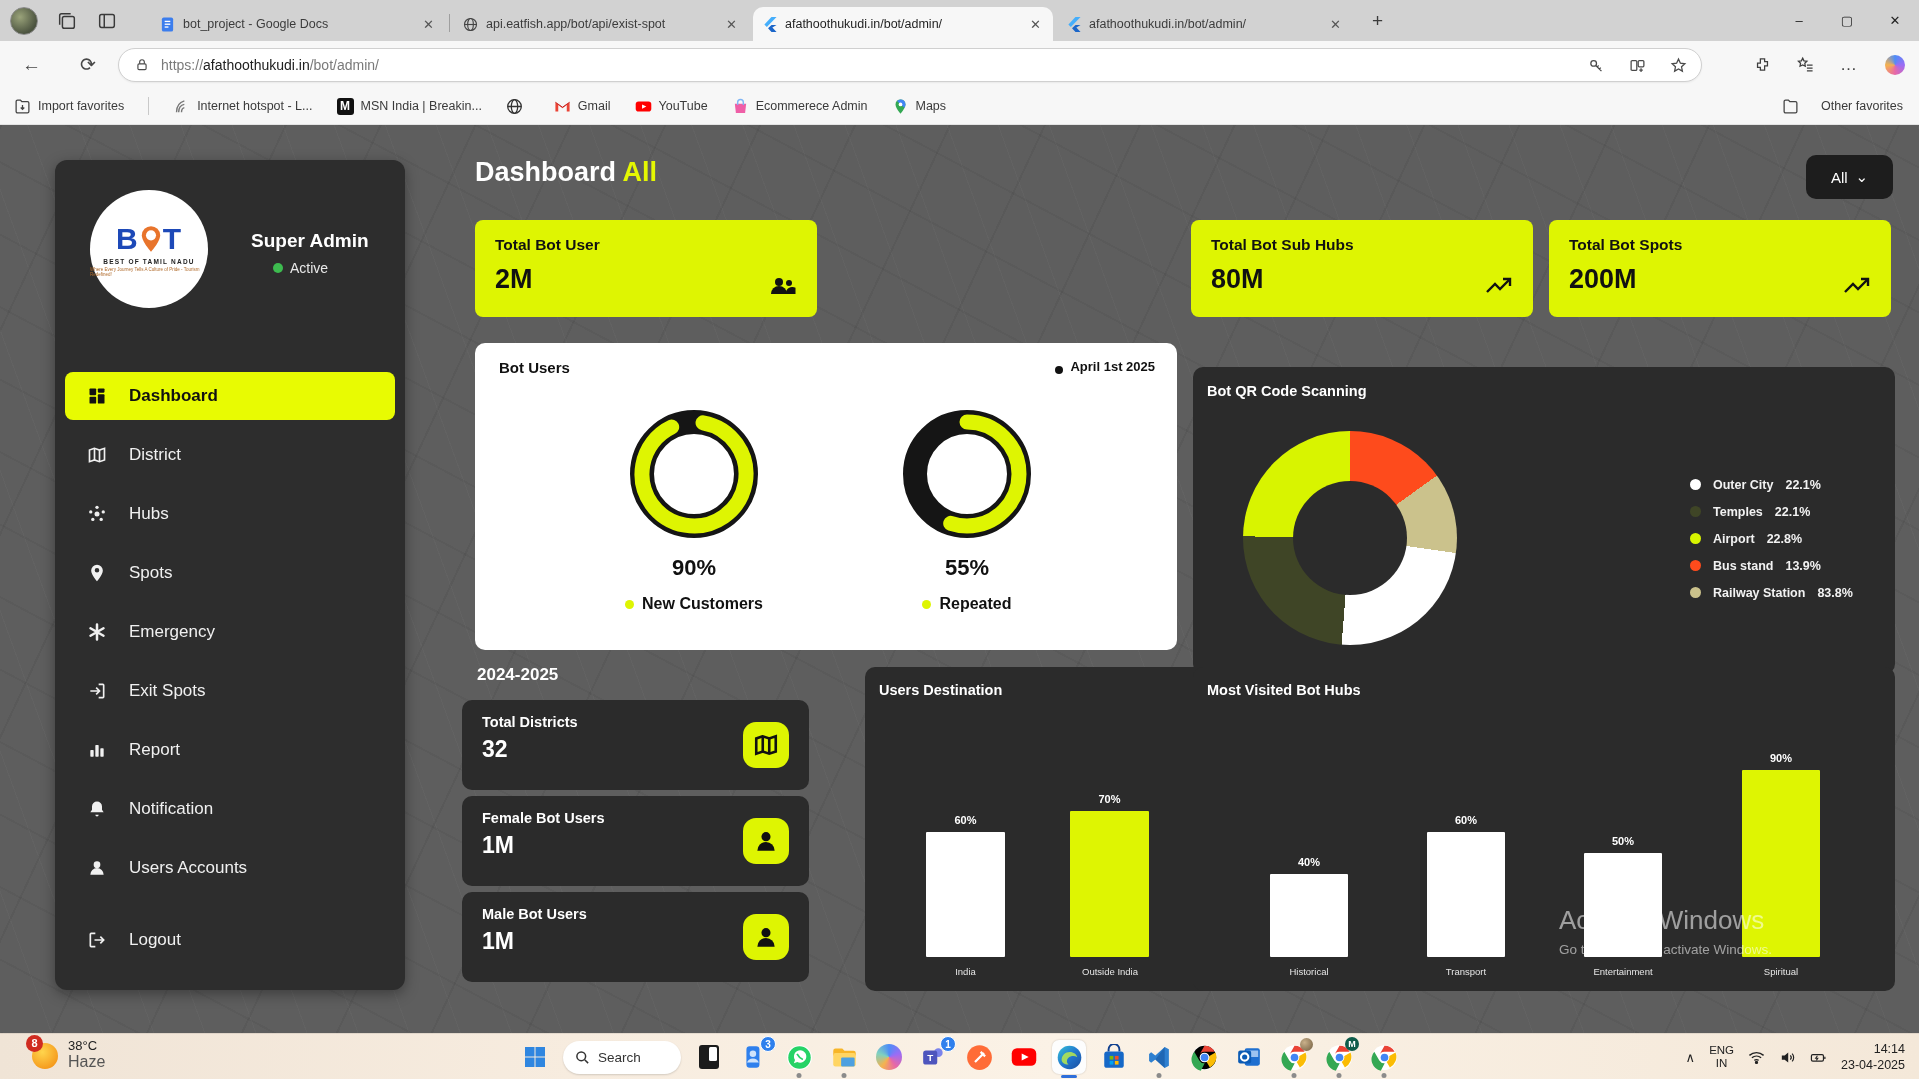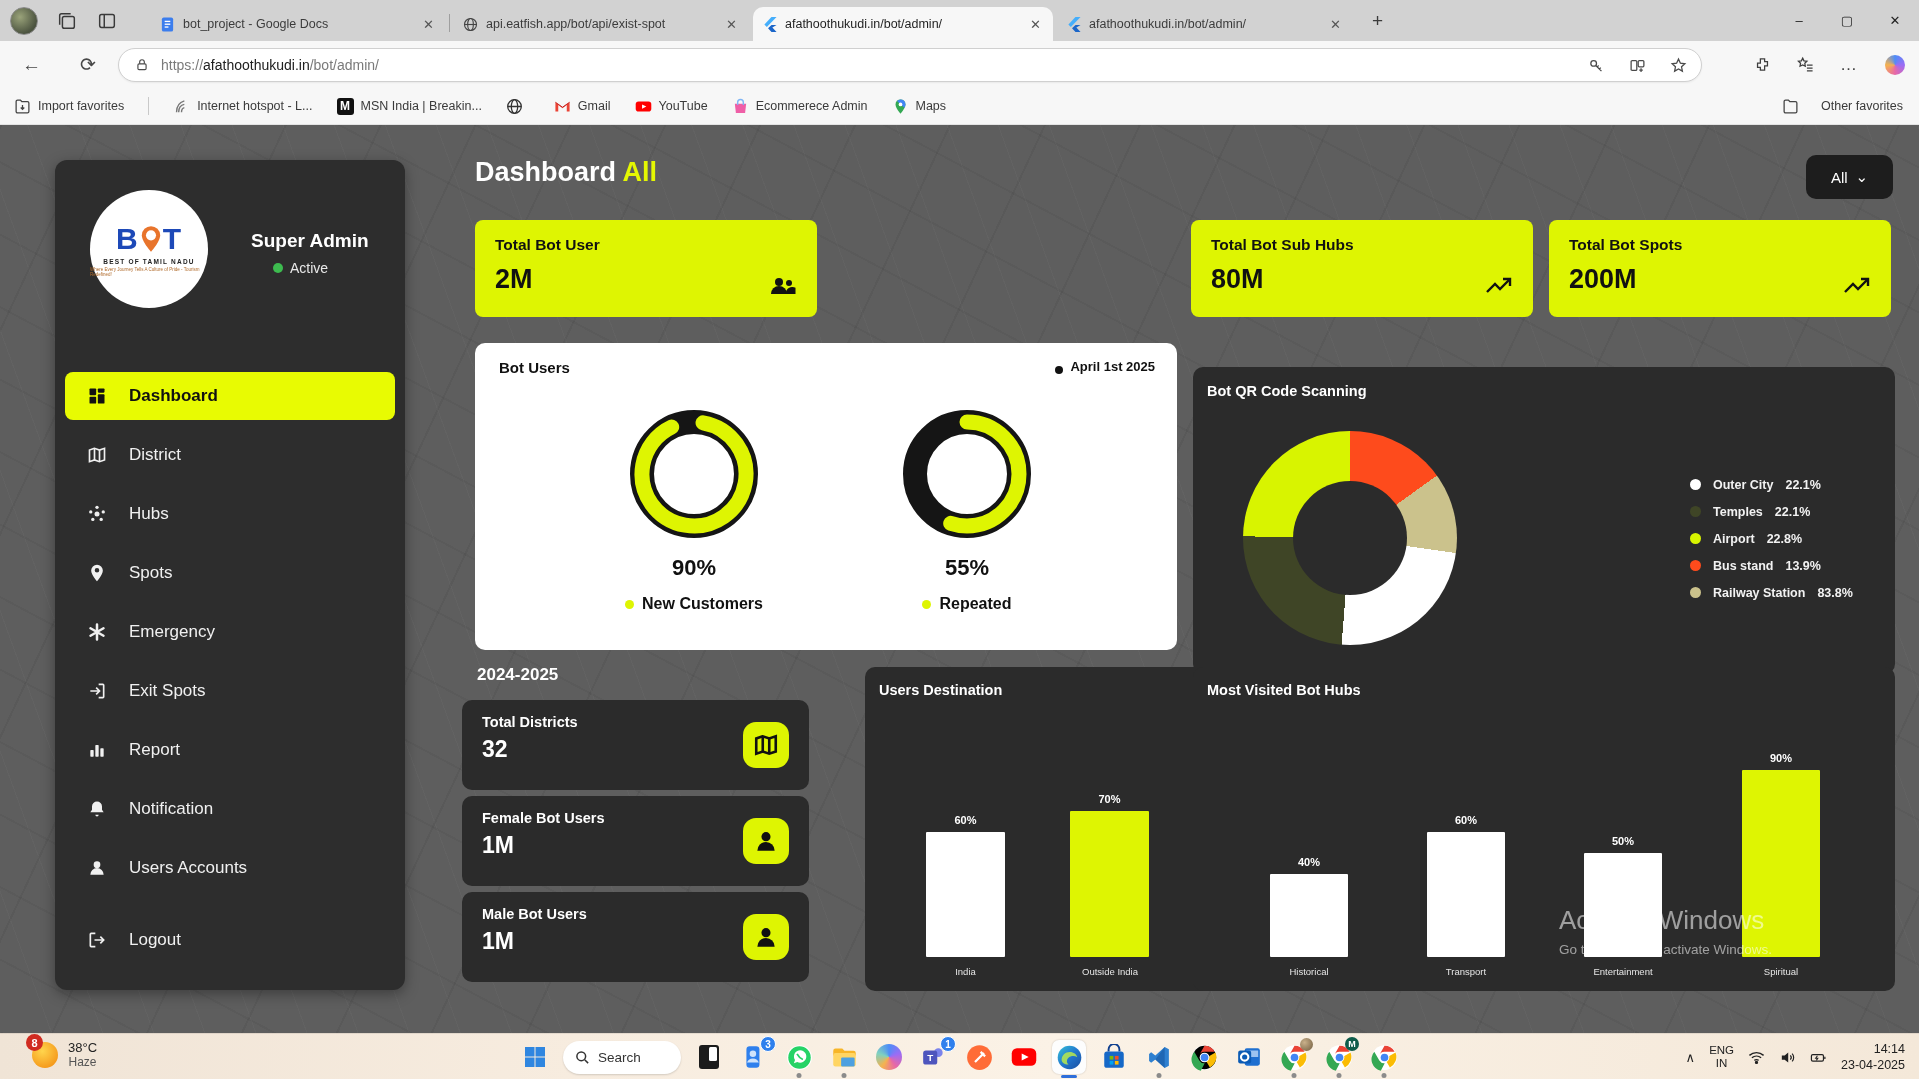--- a/index.html
+++ b/index.html
@@ -113,21 +113,21 @@
 
   
   .taskbar { position:absolute; left:0; top:1033px; width:1919px; height:46px;
     background:linear-gradient(90deg,#f0e4d6 0%,#f7ecdf 30%,#fbf2e6 55%,#f4e8d9 100%);
     border-top:1px solid rgba(0,0,0,.08); }
   .tb-weather { position:absolute; left:28px; top:4px; display:flex; align-items:center; gap:8px; }
   .w-ico { position:relative; width:32px; height:32px; }
   .w-sun { position:absolute; left:4px; top:4px; width:26px; height:26px; border-radius:50%; background:radial-gradient(circle at 40% 35%, #ffd54d, #f59a1c 75%); }
   .w-badge { position:absolute; left:-2px; top:-4px; min-width:17px; height:17px; border-radius:9px; background:#d02b20; color:#fff; font-size:11px; font-weight:bold; display:flex; align-items:center; justify-content:center; z-index:2; }
   .w-txt .t { font-size:13px; color:#222; }
-  .w-txt .c { font-size:12px; color:#555;text-align:center; }
+  .w-txt .c { font-size:16px; color:#555; }
   .tb-center { position:absolute; left:0; right:0; top:0; height:46px; display:flex; align-items:center; justify-content:center; gap:11px; }
   .tb-ico { position:relative; width:34px; height:34px; display:flex; align-items:center; justify-content:center; }
   .tb-ico .run-dot { position:absolute; bottom:-4px; left:50%; transform:translateX(-50%); width:5px; height:5px; border-radius:50%; background:#8b8b8b; }
   .tb-ico.edge-active { background:#fdfdfd; border-radius:7px; box-shadow:0 0 2px rgba(0,0,0,.2); }
   .tb-ico.edge-active .run-bar { position:absolute; bottom:-4px; left:50%; transform:translateX(-50%); width:16px; height:3px; border-radius:2px; background:#2f6fdb; }
   .badge-n { position:absolute; right:-5px; top:-4px; min-width:16px; height:16px; border-radius:8px; background:#2f80ed; color:#fff; font-size:10px; font-weight:bold; display:flex; align-items:center; justify-content:center; border:1px solid #fff; }
   .search-pill { height:33px; width:118px; background:#fff; border-radius:17px; display:flex; align-items:center; gap:8px; padding-left:12px; box-shadow:0 1px 2px rgba(0,0,0,.15); font-size:13.5px; color:#333; }
   .tb-tray { position:absolute; right:14px; top:0; height:46px; display:flex; align-items:center; gap:14px; color:#222; }
   .tray-lang { font-size:11.5px; text-align:center; line-height:1.15; }
   .tray-clock { font-size:12.5px; text-align:right; line-height:1.3; }

